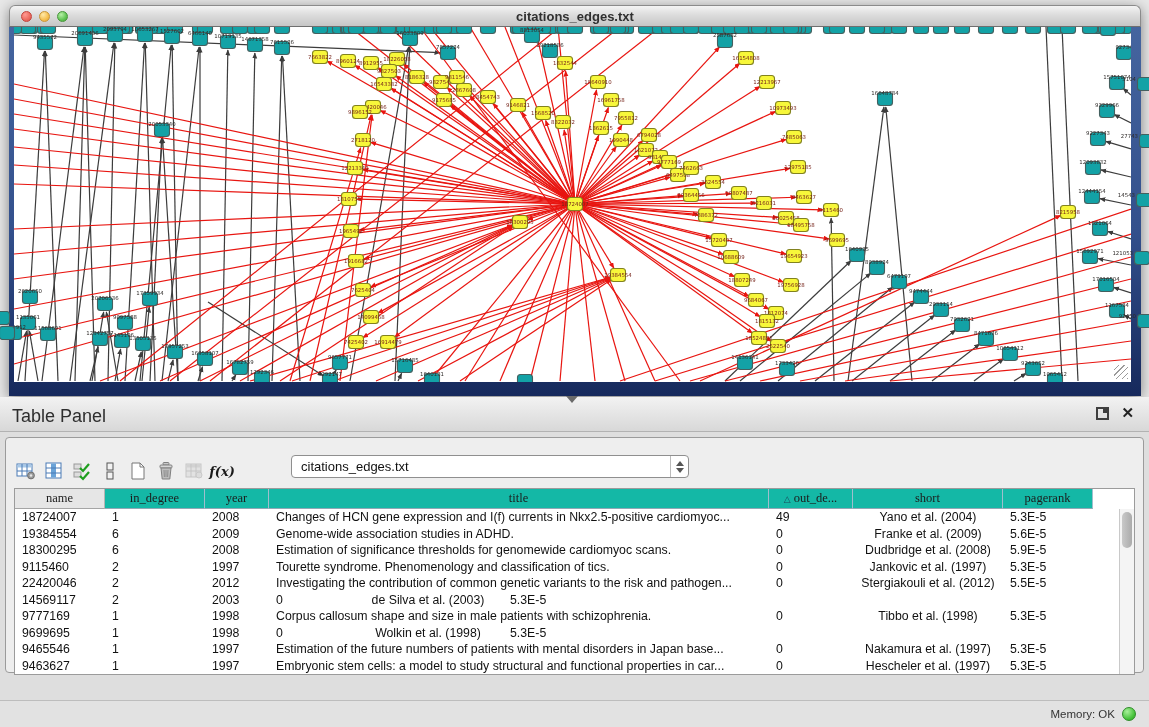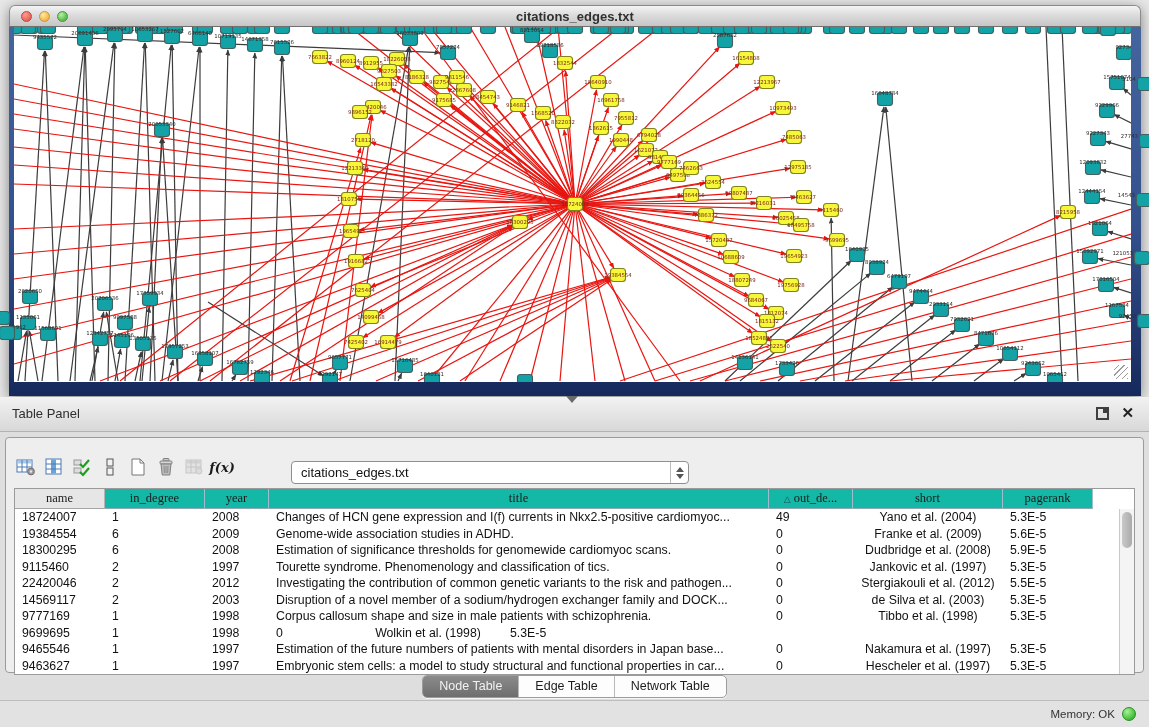--- a/index.html
+++ b/index.html
@@ -22,30 +22,30 @@
   #graph-canvas{position:absolute;left:5px;top:0;width:1117px;height:355px;background:#ffffff;overflow:hidden;}
   #graph-svg{position:absolute;left:0;top:0;}
   .grip{position:absolute;right:3px;bottom:3px;width:14px;height:14px;
     background:repeating-linear-gradient(135deg,transparent 0 3px,#9a9a9a 3px 4px);}
   
   #desktop-svg{position:absolute;left:0;top:0;z-index:60;pointer-events:none;}
   
   #table-panel{position:absolute;left:0;top:397px;width:1149px;height:303px;background:#dedede;}
   .tp-header{position:absolute;left:0;top:0;right:0;height:35px;
     background:linear-gradient(180deg,#f2f2f2,#d8d8d8);border-bottom:1px solid #b2b2b2;}
-  .tp-header .tp-title{position:absolute;left:12px;top:9px;font-size:13px;color:#2e2e2e;}
+  .tp-header .tp-title{position:absolute;left:12px;top:9px;font-size:18px;color:#2e2e2e;}
   .splitter-arrow{position:absolute;left:566px;top:-1px;width:0;height:0;z-index:5;
     border-left:6px solid transparent;border-right:6px solid transparent;border-top:7px solid #6a6a6a;}
   .tp-float{position:absolute;right:40px;top:10px;width:13px;height:13px;border:2px solid #3f3f3f;cursor:pointer;}
   .tp-float::after{content:"";position:absolute;right:-2px;top:-2px;width:6px;height:6px;background:#3f3f3f;}
   .tp-close{position:absolute;right:15px;top:7px;font-size:15px;font-weight:bold;color:#222;cursor:pointer;}
   .tp-inner{position:absolute;left:5px;top:40px;right:5px;bottom:27px;
     background:#eeeeee;border:1px solid #9b9b9b;border-radius:4px;}
   
-  .tp-toolbar{position:absolute;left:8px;top:16px;right:8px;height:36px;display:flex;align-items:flex-start;}
+  .tp-toolbar{position:absolute;left:8px;top:10px;right:8px;height:36px;display:flex;align-items:flex-end;}
   .tbtn{width:24px;height:26px;margin-right:4px;display:flex;align-items:center;justify-content:center;cursor:pointer;border-radius:3px;}
   .combo{position:absolute;left:277px;top:7px;width:398px;height:23px;background:#ffffff;
     border:1px solid #8f8f8f;border-radius:4px;display:flex;align-items:center;cursor:pointer;}
   .combo .cval{flex:1;padding-left:9px;font-size:13px;color:#111;}
   .combo .carrows{width:18px;height:100%;border-left:1px solid #bbb;display:flex;flex-direction:column;
     align-items:center;justify-content:center;gap:2px;}
   .combo .up{width:0;height:0;border-left:4px solid transparent;border-right:4px solid transparent;border-bottom:5px solid #555;}
   .combo .dn{width:0;height:0;border-left:4px solid transparent;border-right:4px solid transparent;border-top:5px solid #555;}
   
   .tableview{position:absolute;left:8px;top:50px;right:8px;height:187px;background:#ffffff;border:1px solid #9b9b9b;}
@@ -783,21 +783,20 @@
             <div class="td" style="width: 64px;">2012</div>
             <div class="td" style="width: 500px;">Investigating the contribution of common genetic variants to the risk and pathogen...</div>
             <div class="td" style="width: 84px;">0</div>
             <div class="td center" style="width: 150px;">Stergiakouli et al. (2012)</div>
             <div class="td" style="width: 90px;">5.5E-5</div>
           </div>
           <div class="tr">
             <div class="td" style="width: 90px;">14569117</div>
             <div class="td" style="width: 100px;">2</div>
             <div class="td" style="width: 64px;">2003</div>
-            <div class="td" style="width: 500px;">Disruption of a novel member of a sodium/hydrogen exchanger family and DOCK...</div>
             <div class="td" style="width: 84px;">0</div>
             <div class="td center" style="width: 150px;">de Silva et al. (2003)</div>
             <div class="td" style="width: 90px;">5.3E-5</div>
           </div>
           <div class="tr">
             <div class="td" style="width: 90px;">9777169</div>
             <div class="td" style="width: 100px;">1</div>
             <div class="td" style="width: 64px;">1998</div>
             <div class="td" style="width: 500px;">Corpus callosum shape and size in male patients with schizophrenia.</div>
             <div class="td" style="width: 84px;">0</div>
@@ -827,27 +826,20 @@
             <div class="td" style="width: 64px;">1997</div>
             <div class="td" style="width: 500px;">Embryonic stem cells: a model to study structural and functional properties in car...</div>
             <div class="td" style="width: 84px;">0</div>
             <div class="td center" style="width: 150px;">Hescheler et al. (1997)</div>
             <div class="td" style="width: 90px;">5.3E-5</div>
           </div>
         </div>
       <div class="vscroll">
         <div class="vthumb"></div>
       </div>
-    </div>
-    <div class="tabs">
-      <div class="seg" id="tabseg">
-          <div class="tab sel">Node Table</div>
-          <div class="tab">Edge Table</div>
-          <div class="tab">Network Table</div>
-        </div>
     </div>
   </div>
 </div>
 
 <div class="statusbar">
   <span class="mem">Memory: OK</span>
   <span class="memdot"></span>
 </div>
 
 <svg id="desktop-svg" width="1149" height="727">

